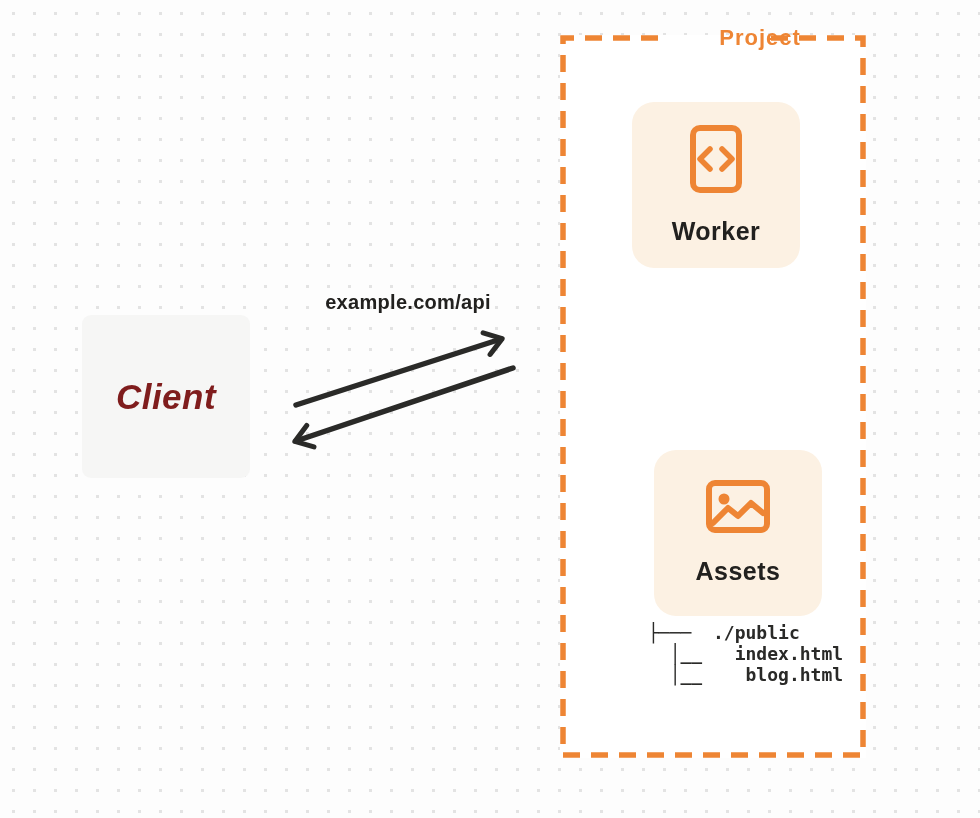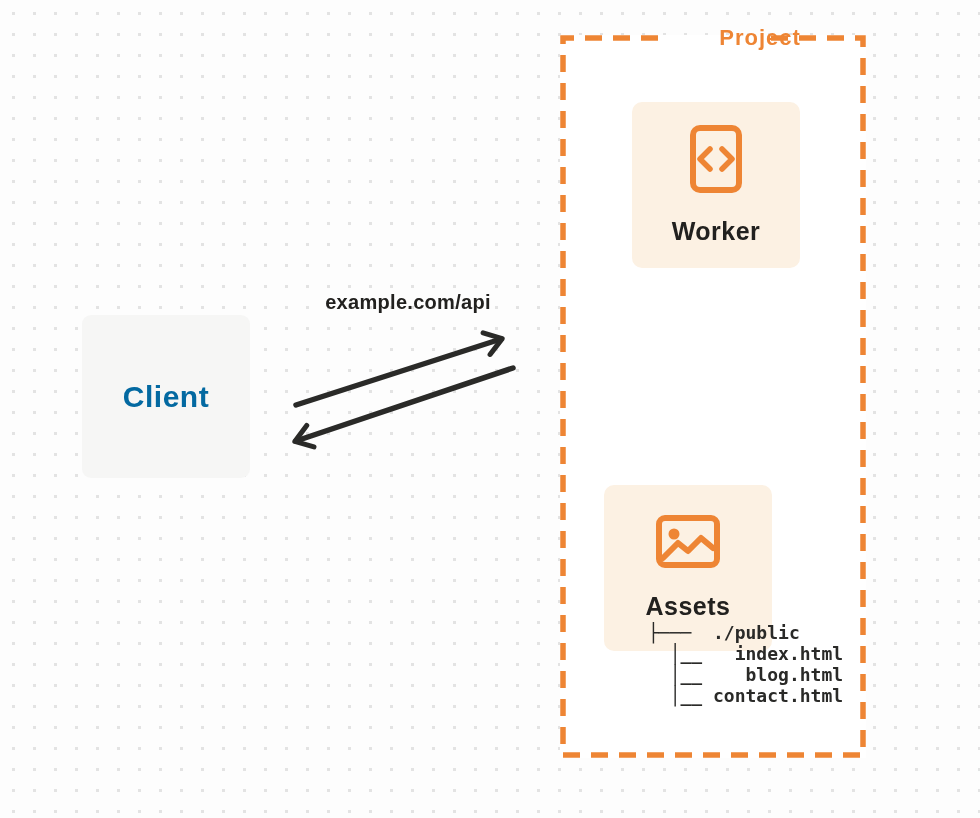--- a/index.html
+++ b/index.html
@@ -18,26 +18,26 @@
     position: absolute;
     border-radius: 10px;
     display: flex; flex-direction: column;
     align-items: center; justify-content: center;
   }
   .client-card {
     left: 82px; top: 315px; width: 168px; height: 163px;
     background: #F6F6F5; border-radius: 9px;
   }
   .client-label {
-    font-size: 30px; font-weight: bold; color: #0369a1; letter-spacing: 0.5px;
+    font-size: 35px; font-weight: bold; color: #7f1d1d; letter-spacing: 0.5px; font-style: italic;
   }
 
-  .node-card { width: 168px; height: 166px; background: #FCF1E3; gap: 20px; }
+  .node-card { width: 168px; height: 166px; background: #FCF1E3; gap: 20px; border-radius: 22px; }
   .worker-card { left: 632px; top: 102px; }
-  .assets-card { left: 604px; top: 450px; margin-top: 35px; }
+  .assets-card { left: 654px; top: 450px; }
   .node-label { font-size: 25px; font-weight: bold; color: #22211F; letter-spacing: 0.5px; }
 
   .project-label {
     position: absolute; left: 712px; top: 38px;
     transform: translate(-50%, -50%);
     font-size: 22px; font-weight: bold; letter-spacing: 1px;
     color: #EE8534;
     white-space: nowrap;
     margin-left: 48px;
   }
@@ -92,21 +92,20 @@
       <path d="M7 43 L22 28 L32 36 L45 23 L57 33" fill="none" stroke="#EE8534" stroke-width="6" stroke-linecap="round" stroke-linejoin="round"></path>
     </svg>
   </span>
   <span class="node-label">Assets</span>
 </div>
 
 <div class="file-tree">
   <div class="tree-line">├───  ./public</div>
   <div class="tree-line">  │__   index.html</div>
   <div class="tree-line">  │__    blog.html</div>
-  <div class="tree-line">  │__ contact.html</div>
 </div>
 
 <svg class="layer" width="980" height="818">
   <defs>
     <marker id="head" viewBox="0 0 12 12" refX="8.5" refY="6" markerWidth="5.5" markerHeight="5.5" orient="auto-start-reverse">
       <polyline points="2.5,1.5 9,6 2.5,10.5" fill="none" stroke="#2A2A28" stroke-width="2" stroke-linecap="round" stroke-linejoin="round"></polyline>
     </marker>
   </defs>
   <line x1="296" y1="405" x2="501" y2="339" stroke="#2A2A28" stroke-width="5.5" stroke-linecap="round" marker-end="url(#head)"></line>
   <line x1="513" y1="368" x2="296" y2="441" stroke="#2A2A28" stroke-width="5.5" stroke-linecap="round" marker-end="url(#head)"></line>

